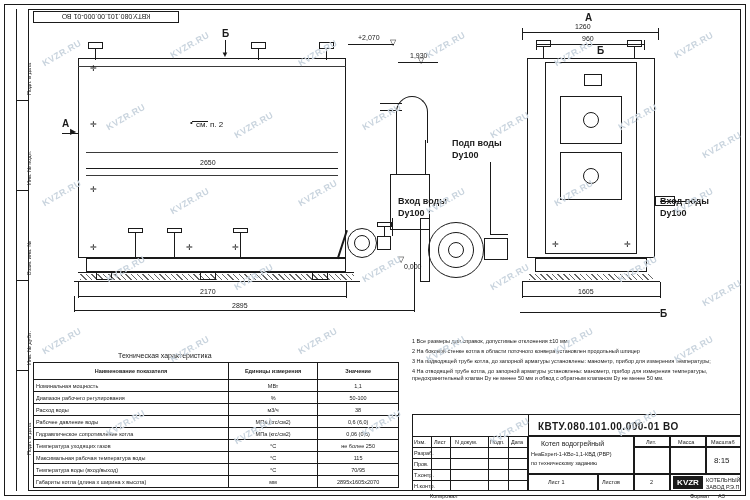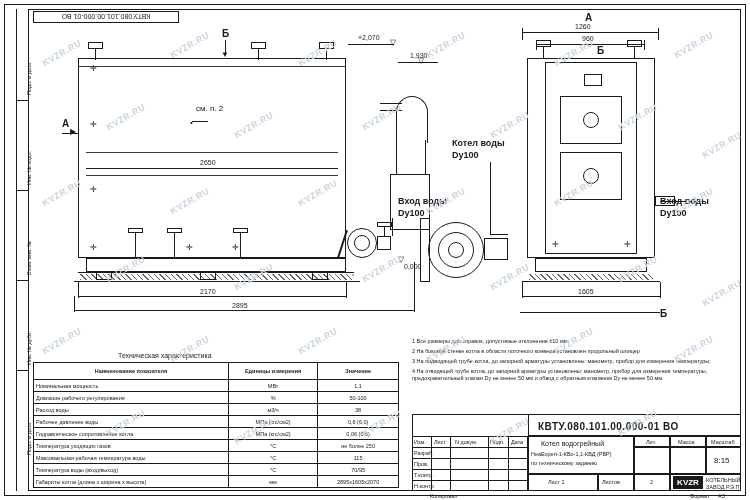--- a/index.html
+++ b/index.html
@@ -189,25 +189,25 @@
   <div class="txt t7" style="left:358px;top:34px;">+2,070</div>
   <div class="txt t8" style="left:390px;top:38px;">▽</div>
 
   <div class="ln h" style="left:398px;top:62px;width:40px;"></div>
   <div class="txt t7" style="left:410px;top:52px;">1,930</div>
   <div class="txt t8" style="left:418px;top:56px;">▽</div>
 
   <div class="txt t7" style="left:404px;top:263px;">0,000</div>
   <div class="txt t8" style="left:398px;top:255px;">▽</div>
 
-  <div class="txt t8" style="left:196px;top:104px;">см. п. 2</div>
+  <div class="txt t8" style="left:196px;top:120px;">см. п. 2</div>
   <div class="txt t8" style="left:190px;top:118px;">•</div>
   <div class="ln h" style="left:192px;top:121px;width:16px;"></div>
 
-  <div class="txt t9 bold" style="left:452px;top:138px;">Котел воды</div>
+  <div class="txt t9 bold" style="left:452px;top:138px;">Подп воды</div>
   <div class="txt t9 bold" style="left:452px;top:150px;">Dy100</div>
   <div class="ln v" style="left:490px;top:162px;height:72px;"></div>
   <div class="ln h" style="left:490px;top:234px;width:18px;"></div>
 
   <div class="txt t9 bold" style="left:398px;top:196px;">Вход воды</div>
   <div class="txt t9 bold" style="left:398px;top:208px;">Dy100</div>
   <div class="ln v" style="left:392px;top:218px;height:18px;"></div>
 
   <div class="txt t9 bold" style="left:660px;top:196px;">Вход воды</div>
   <div class="txt t9 bold" style="left:660px;top:208px;">Dy100</div>

